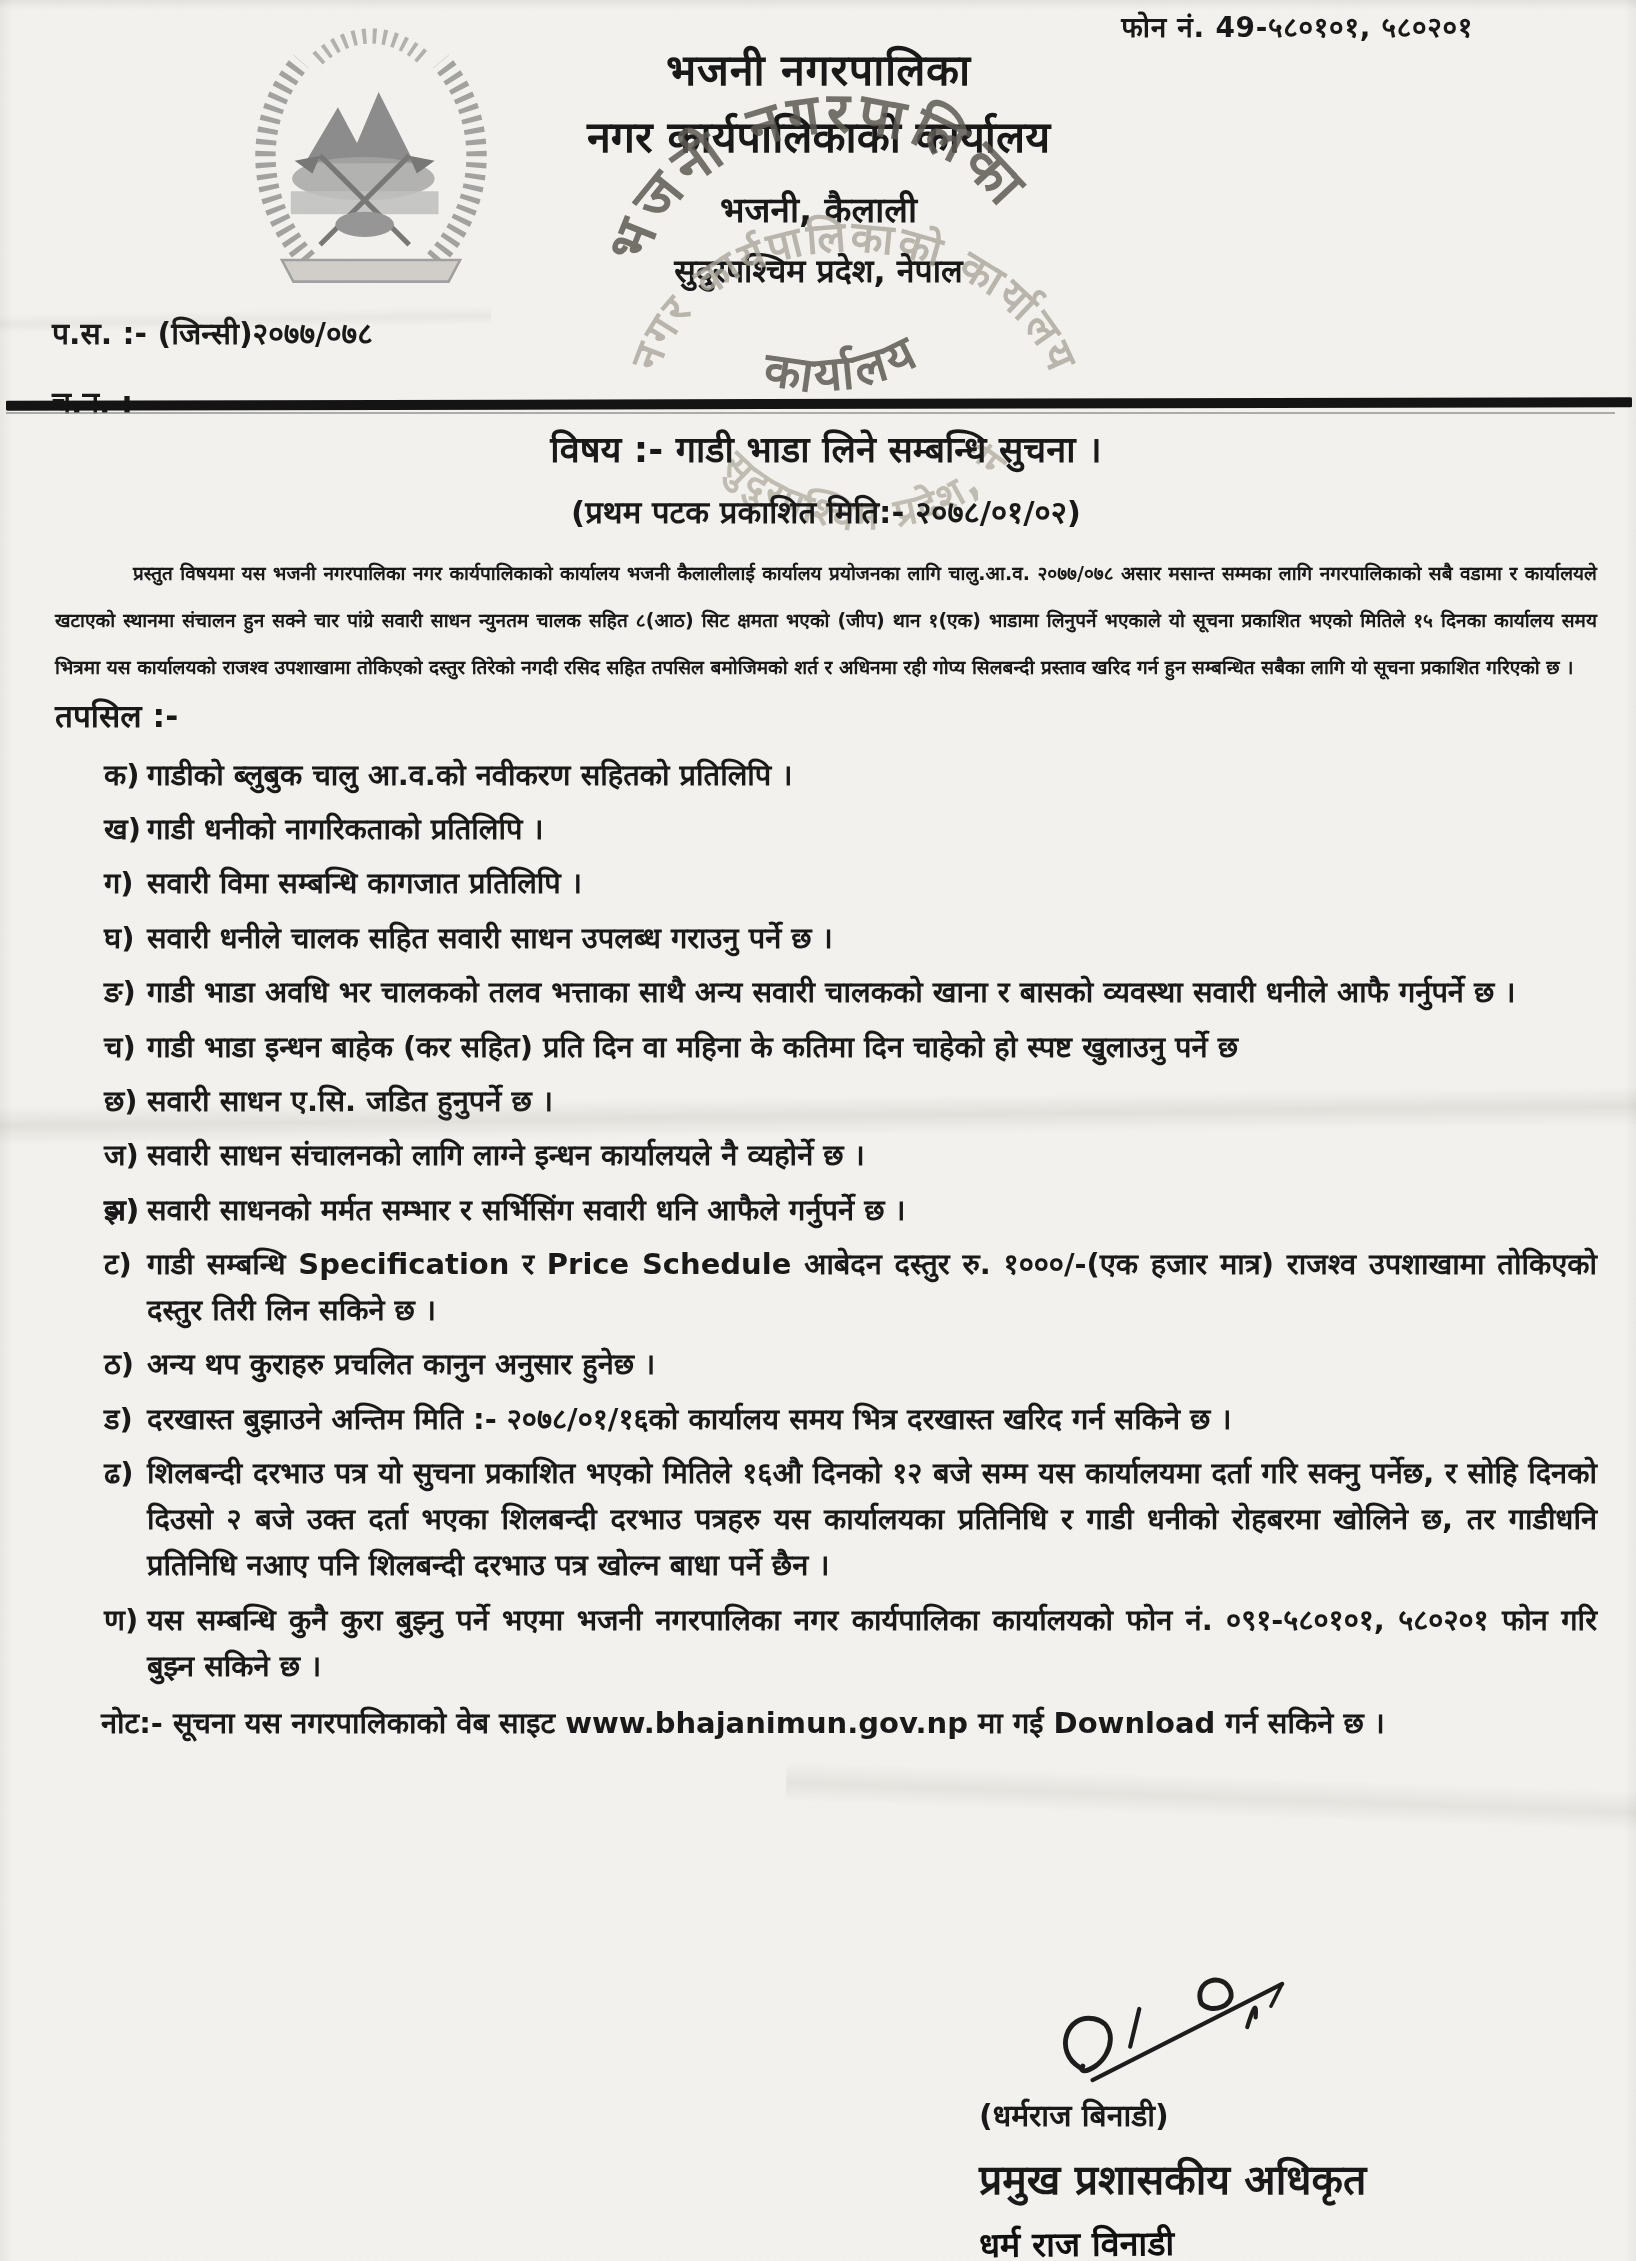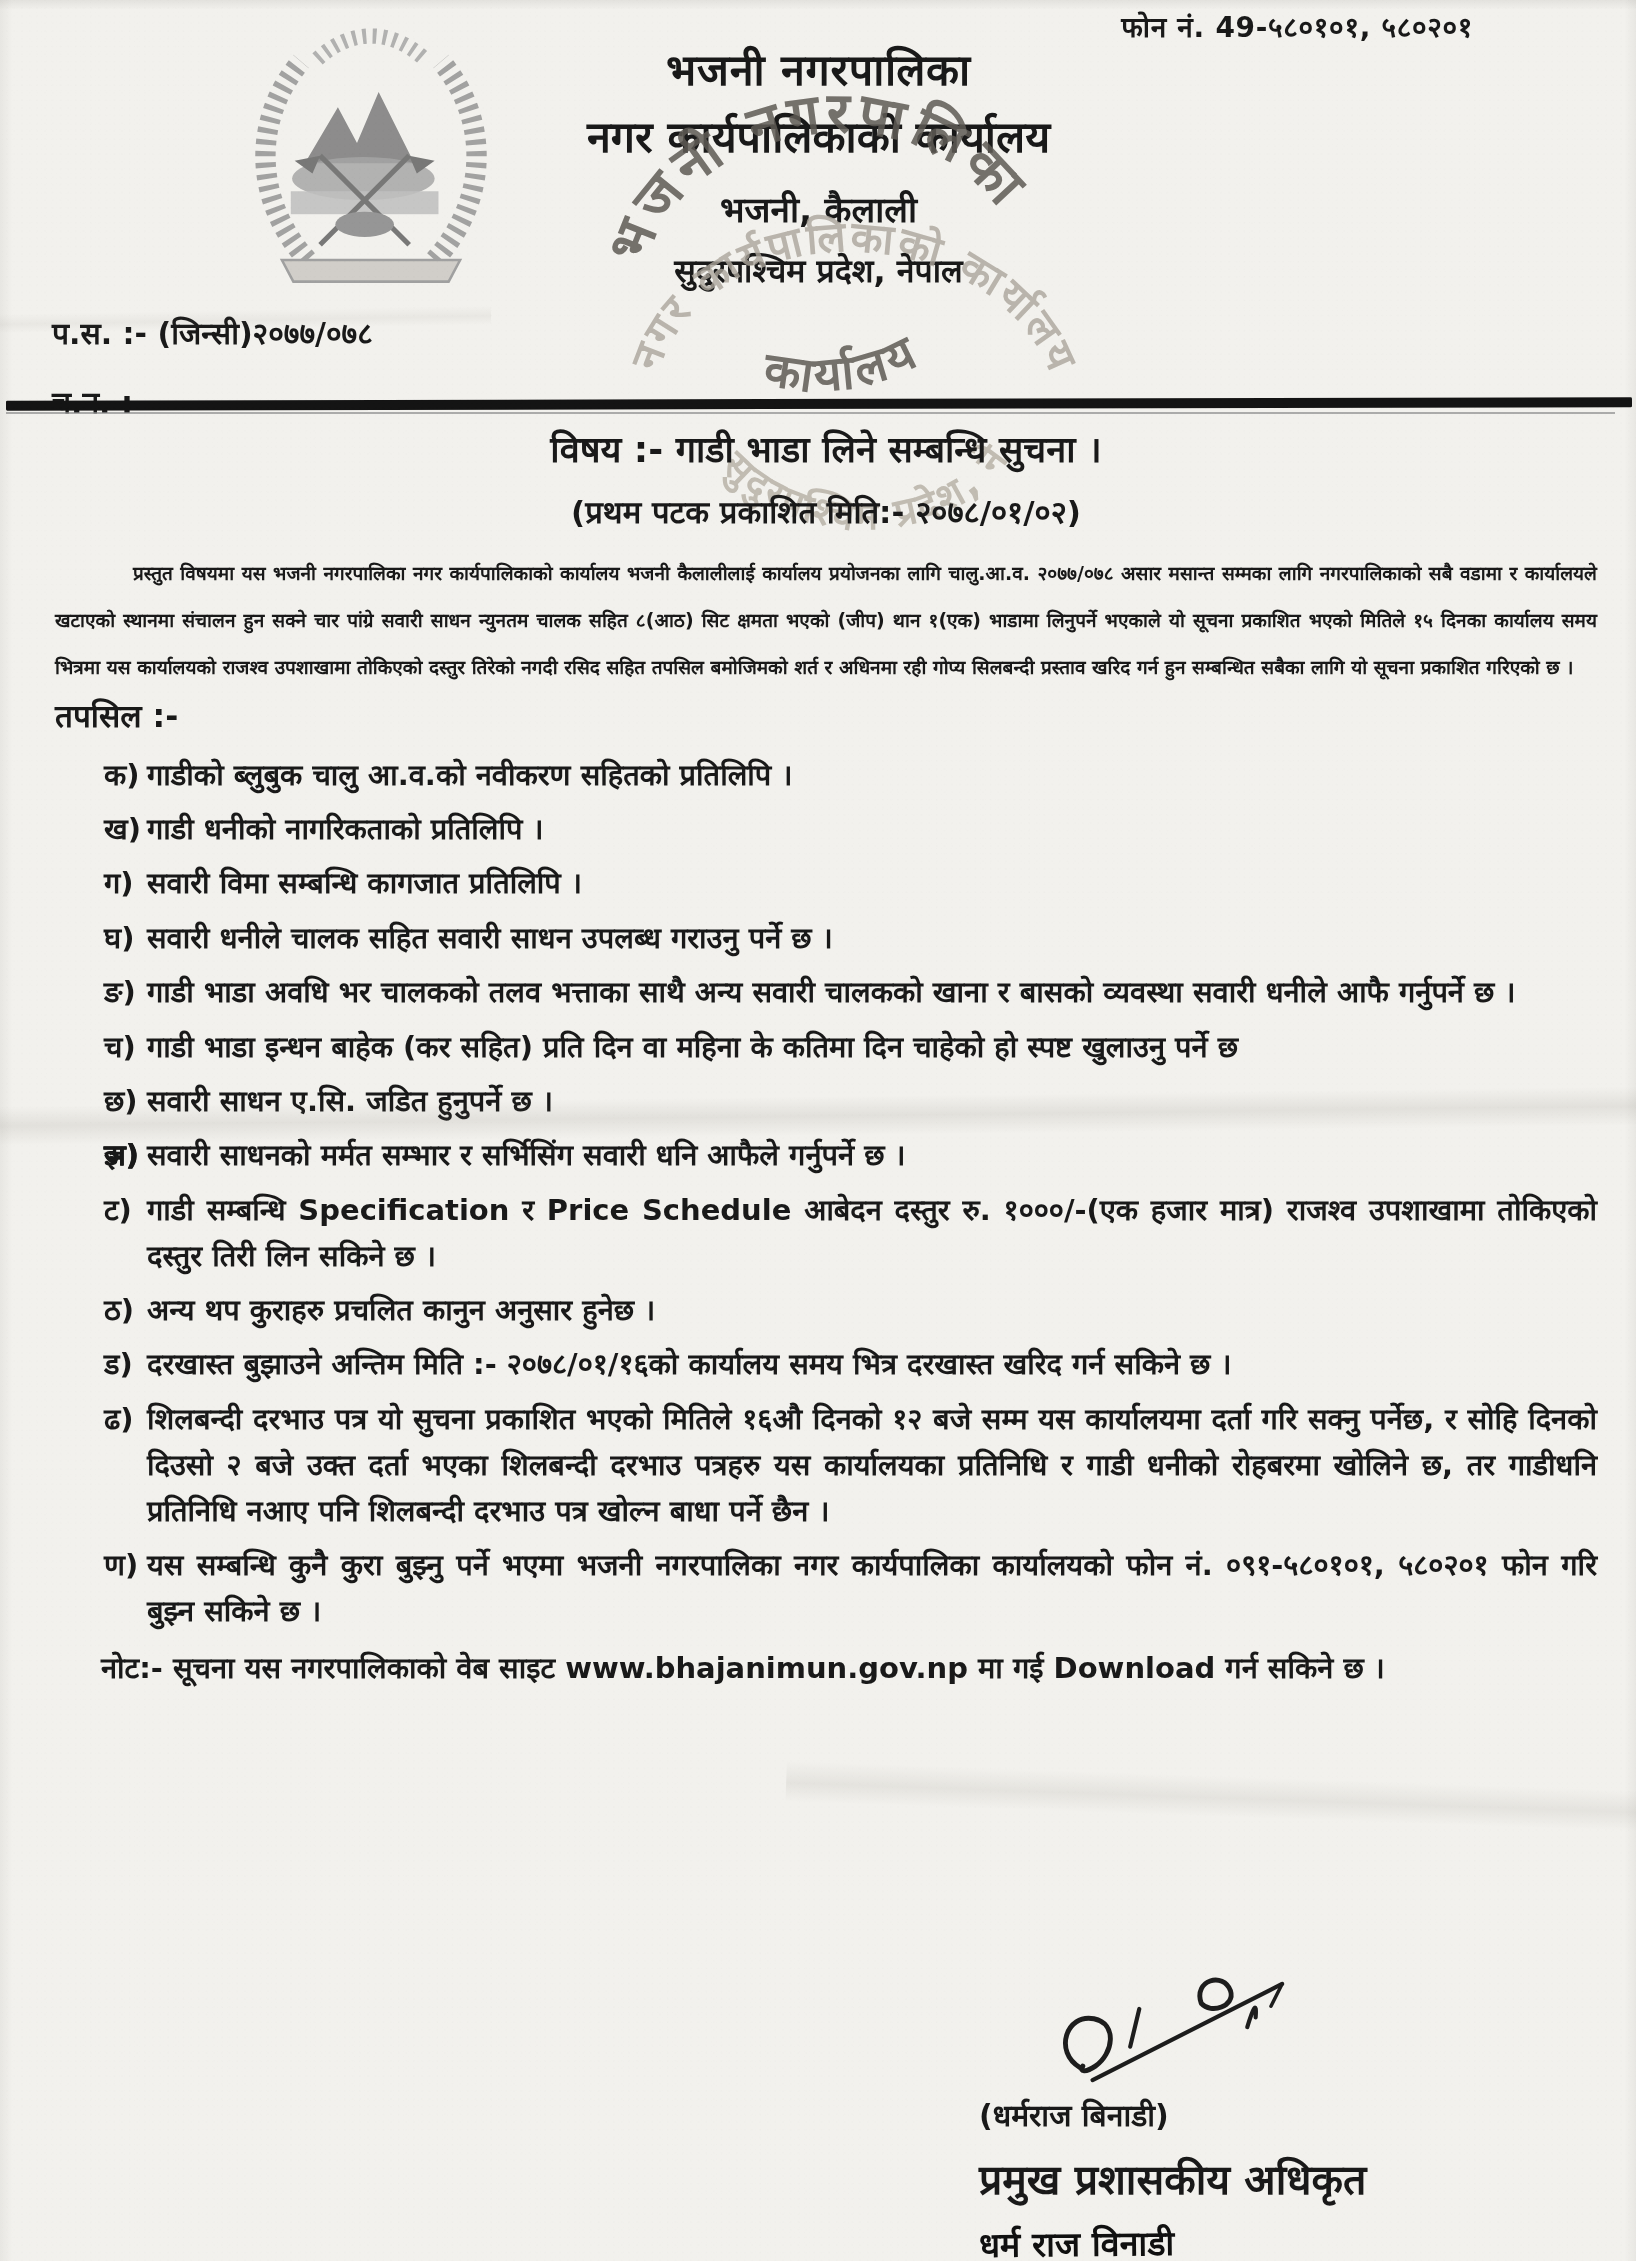--- a/index.html
+++ b/index.html
@@ -159,20 +159,21 @@
         <li>
     <span class="lbl">च)</span>
     <span>गाडी भाडा इन्धन बाहेक (कर सहित) प्रति दिन वा महिना के कतिमा दिन चाहेको हो स्पष्ट खुलाउनु पर्ने छ</span>
   </li>
         <li>
     <span class="lbl">छ)</span>
     <span>सवारी साधन ए.सि. जडित हुनुपर्ने छ ।</span>
   </li>
         <li>
     <span class="lbl">ज)</span>
+    <span>सवारी साधन संचालनको लागि लाग्ने इन्धन कार्यालयले नै व्यहोर्ने छ ।</span>
   </li>
         <li>
     <span class="lbl">झ)</span>
   </li>
         <li>
     <span class="lbl">ञ)</span>
     <span>सवारी साधनको मर्मत सम्भार र सर्भिसिंग सवारी धनि आफैले गर्नुपर्ने छ ।</span>
   </li>
         <li>
     <span class="lbl">ट)</span>

